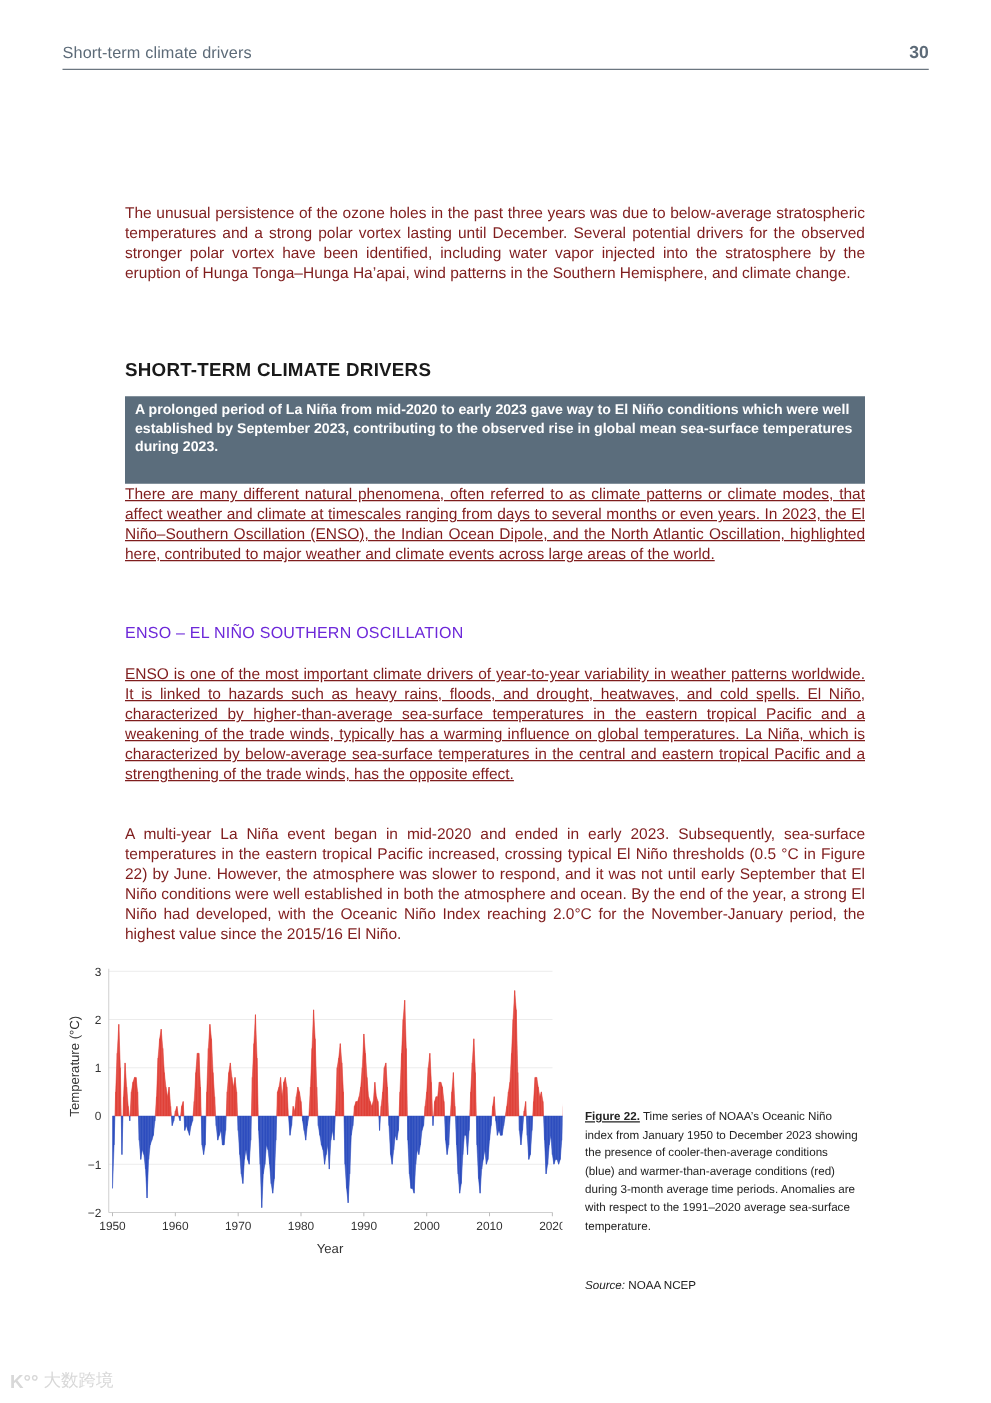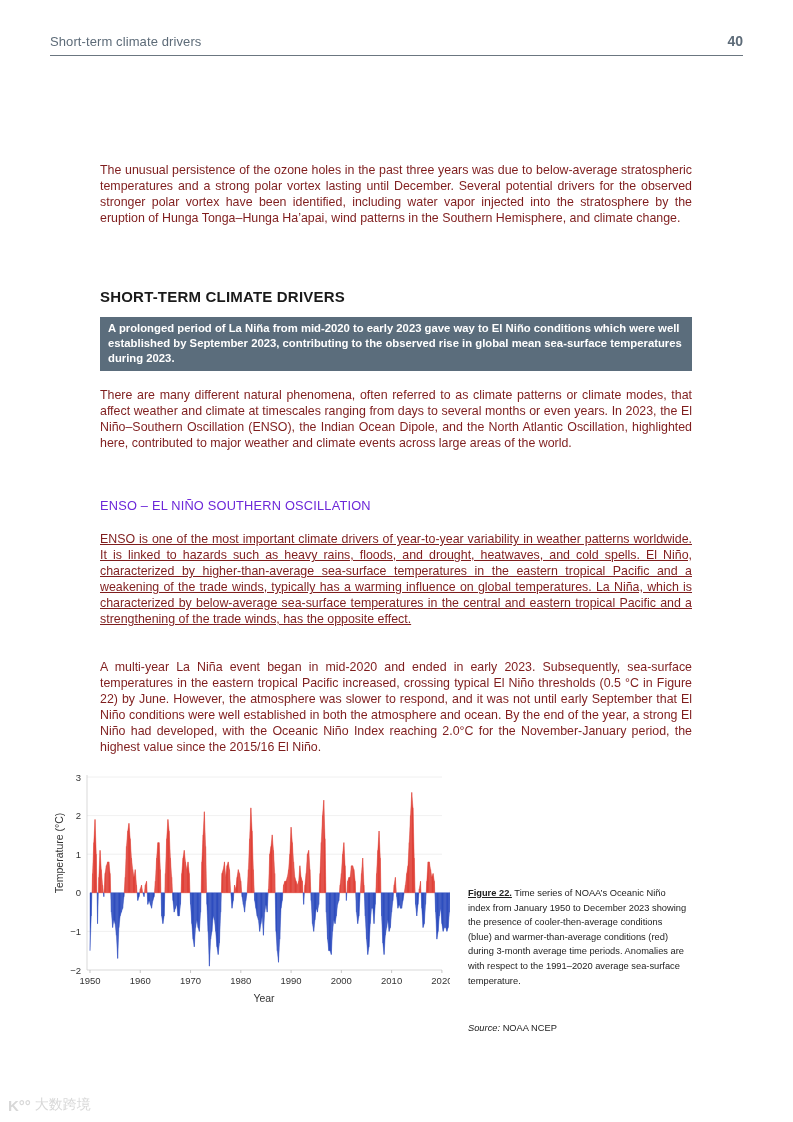--- a/index.html
+++ b/index.html
@@ -3,39 +3,39 @@
 <meta charset="utf-8">
 <style>
   html, body { margin: 0; padding: 0; background: #ffffff; }
   body { width: 793px; height: 1122px; position: relative; overflow: hidden; font-family: "Liberation Sans", sans-serif; color: #1d1d1d; }
   .header { position: absolute; left: 50px; top: 33px; width: 693px; height: 22px; border-bottom: 1.5px solid #6b7680; }
   .header .title { position: absolute; left: 0; top: 1px; font-size: 13px; color: #5d6b78; letter-spacing: 0.1px; }
   .header .pagenum { position: absolute; right: 0; top: 0; font-size: 14px; color: #5d6b78; font-weight: bold; }
   .body-text { position: absolute; left: 100px; width: 592px; font-size: 12.4px; line-height: 16px; text-align: justify; color: #7f1d1d; }
   .p1 { top: 162px; }
   .h2 { position: absolute; left: 100px; top: 288px; font-size: 15px; font-weight: bold; color: #1a1a1a; letter-spacing: 0.2px; }
-  .callout { position: absolute; left: 100px; top: 317px; width: 576px; padding: 4px 8px 5px 8px; background: #5b6d7c; color: #ffffff; font-size: 11.3px; line-height: 15px; font-weight: bold; }
-  .p2 { top: 387px; }
+  .callout { position: absolute; left: 100px; top: 317px; width: 576px; padding: 4px 8px 21px 8px; background: #5b6d7c; color: #ffffff; font-size: 11.3px; line-height: 15px; font-weight: bold; }
+  .p2 { top: 387px; text-decoration: underline; }
   .h3 { position: absolute; left: 100px; top: 498px; font-size: 12.8px; color: #6d28d9; letter-spacing: 0.2px; }
   .p3 { top: 531px; text-decoration: underline; }
   .p4 { top: 659px; }
   .chart-wrap { position: absolute; left: 50px; top: 765px; width: 400px; height: 245px; }
   .caption { position: absolute; left: 468px; top: 886px; width: 220px; font-size: 9.3px; line-height: 14.6px; color: #222; }
   .caption b { font-weight: bold; text-decoration: underline; }
   .source { position: absolute; left: 468px; top: 1023px; font-size: 9.3px; color: #222; }
   .source i { font-style: italic; }
   .watermark { position: absolute; left: 8px; top: 1096px; font-size: 14px; color: #d8d8d8; display: flex; align-items: center; gap: 4px; }
   .watermark .logo { font-weight: bold; font-size: 15px; }
 </style>
 </head>
 <body>
 
 <div class="header">
   <span class="title">Short-term climate drivers</span>
-  <span class="pagenum">40</span>
+  <span class="pagenum">30</span>
 </div>
 
 <p class="body-text p1" style="margin:0">The unusual persistence of the ozone holes in the past three years was due to below-average stratospheric temperatures and a strong polar vortex lasting until December. Several potential drivers for the observed stronger polar vortex have been identified, including water vapor injected into the stratosphere by the eruption of Hunga Tonga–Hunga Ha’apai, wind patterns in the Southern Hemisphere, and climate change.</p>
 
 <div class="h2">SHORT-TERM CLIMATE DRIVERS</div>
 <div class="callout">A prolonged period of La Niña from mid-2020 to early 2023 gave way to El Niño conditions which were well established by September 2023, contributing to the observed rise in global mean sea-surface temperatures during 2023.</div>
 
 <p class="body-text p2" style="margin:0">There are many different natural phenomena, often referred to as climate patterns or climate modes, that affect weather and climate at timescales ranging from days to several months or even years. In 2023, the El Niño–Southern Oscillation (ENSO), the Indian Ocean Dipole, and the North Atlantic Oscillation, highlighted here, contributed to major weather and climate events across large areas of the world.</p>
 
 <div class="h3">ENSO – EL NIÑO SOUTHERN OSCILLATION</div>

